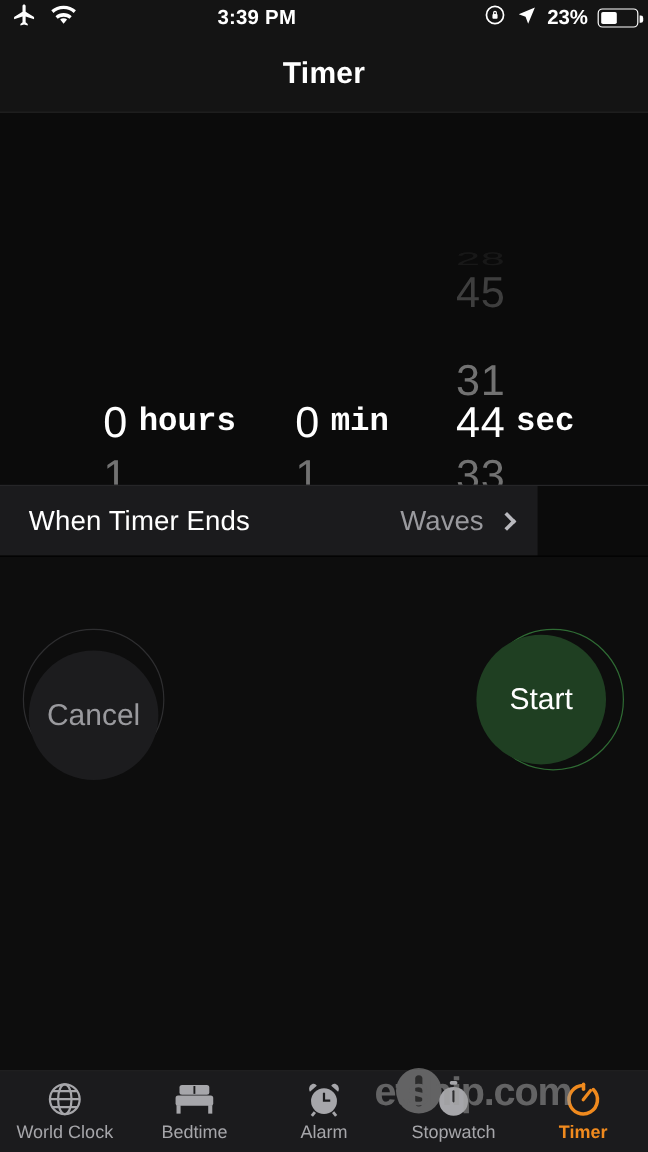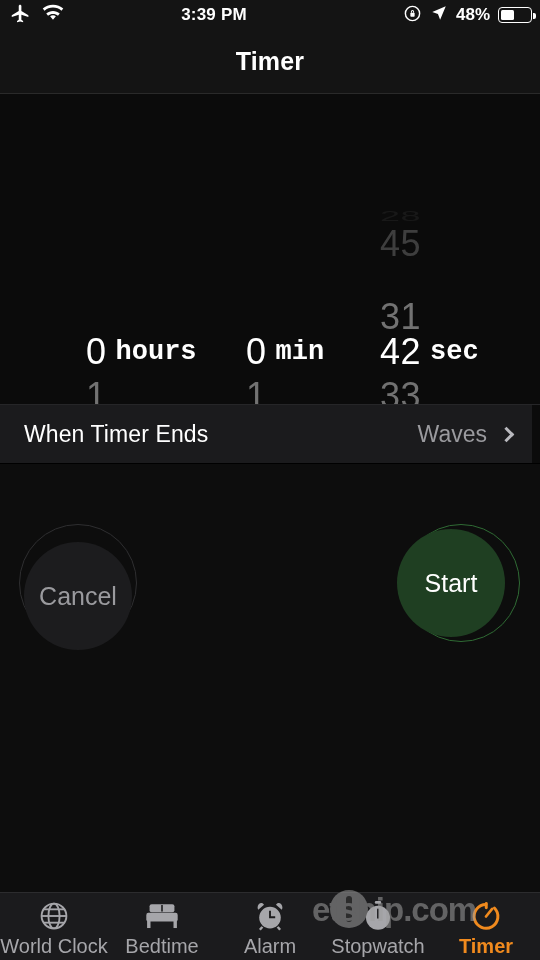--- a/index.html
+++ b/index.html
@@ -89,21 +89,21 @@
   
   .r-4 { opacity:.10; transform:scaleY(.42); }
   .r-3 { opacity:.40; }
   .r-2 { opacity:.62; }
   .r-1 { opacity:.80;align-items:flex-end; }
   .r0  { opacity:1; }
   .rp1 { opacity:.80; }
 
   
   .row-sound {
-    position:absolute; top:405px; left:0; width:532px; height:58px;
+    position:absolute; top:405px; left:0; width:448px; height:58px;
     background:#1b1b1d;
     display:flex; align-items:center;
   }
   .row-sound .label {
     margin-left:24px; color:#fff; font-size:23px; letter-spacing:.1px;
   }
   .row-sound .right {
     margin-left:auto; margin-right:20px;
     display:flex; align-items:center; gap:14px;
   }
@@ -137,21 +137,21 @@
     background:#1b1b1d;
     display:flex; align-items:flex-start;
   }
   .tab-sep { position:absolute; bottom:67px; left:0; width:540px; height:1px; background:#2c2c2e; }
   .tab {
     flex:1; height:100%;
     display:flex; flex-direction:column; align-items:center; justify-content:flex-start;
     padding-top:6px; gap:3px;
   }
   .tab .ic { height:33px; display:flex; align-items:center; justify-content:center; }
-  .tab .lbl { font-size:20px; color:#a6a6aa; }
+  .tab .lbl { font-size:15px; color:#a6a6aa; }
   .tab.active .lbl { color:#f08a1e; font-weight:bold; }
 
   
   .watermark {
     position:absolute; left:330px; bottom:28px;
     width:215px; height:44px;
     pointer-events:none;
     display:flex; align-items:center;
     opacity:.55;
   }
@@ -194,21 +194,21 @@
           <circle cx="12" cy="12" r="9"></circle>
           <rect x="9.3" y="11" width="5.4" height="5" rx="1" fill="#fff" stroke="none"></rect>
           <path d="M10.6 11V9.7a1.4 1.4 0 0 1 2.8 0V11" stroke="#fff" stroke-width="1.3" fill="none"></path>
         </svg>
       </span>
       <span>
         <svg width="18" height="18" viewBox="0 0 24 24" fill="#fff">
             <path d="M21 3L3 10.5l7.6 2.9L13.5 21 21 3z"></path>
           </svg>
       </span>
-      <span class="sb-pct">48%</span>
+      <span class="sb-pct">23%</span>
       <span class="batt">
         <span class="batt-fill" id="batt-fill" style="width: 48%;"></span>
       </span>
     </div>
   </div>
 
   <div class="navbar">
     <span class="title">Timer</span>
   </div>
   <div class="nav-sep"></div>
@@ -236,21 +236,21 @@
         <div class="cell r-4" style="top: 100px;">
           <span class="num">28</span>
         </div>
         <div class="cell r-3" style="top: 128px;">
           <span class="num">45</span>
         </div>
         <div class="cell r-1" style="top: 200px;">
           <span class="num">31</span>
         </div>
         <div class="cell r0 selected" style="top: 236px;">
-          <span class="num">42</span>
+          <span class="num">44</span>
           <span class="unit">sec</span>
         </div>
         <div class="cell rp1" style="top: 280px;">
           <span class="num">33</span>
         </div>
       </div>
   </div>
 
   <div class="row-sep-top"></div>
   <div class="row-sound">

